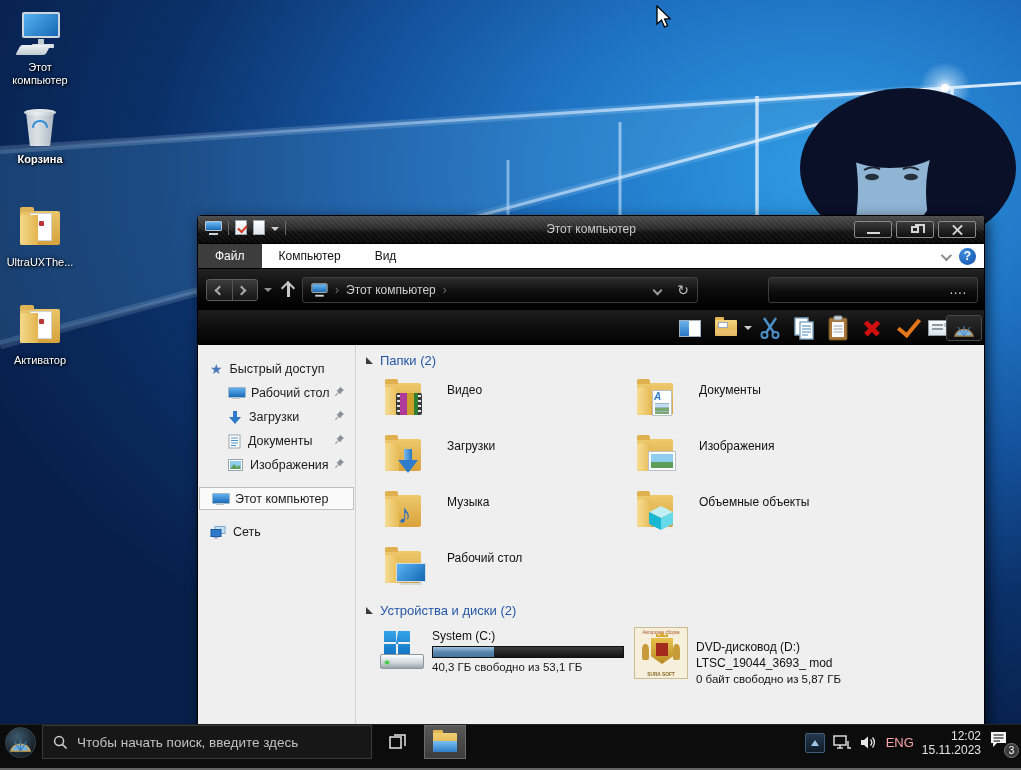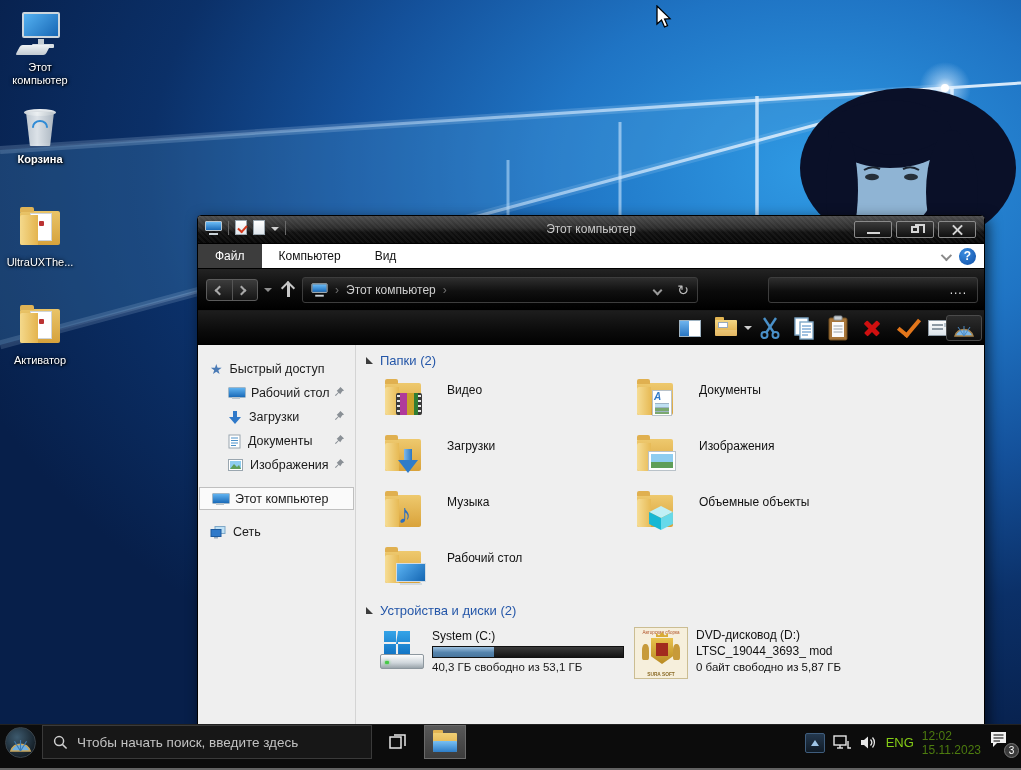--- a/index.html
+++ b/index.html
@@ -177,21 +177,21 @@
   .dr-fill { height:100%; background:linear-gradient(#9dc0de,#5584ad 55%,#49759c); }
   .dr-free { font-size:11.5px; color:#1a1a1a; }
   .dvd-ic { position:relative; width:54px; height:52px; flex:none; background:#f6efdc; border:1px solid #cbbd92; }
   .dvd-ic .etop { position:absolute; top:1px; left:0; right:0; text-align:center; font-size:6px; transform:scale(.75); color:#b0542a; white-space:nowrap; }
   .dvd-ic .shield { position:absolute; left:16px; top:10px; width:22px; height:26px; background:linear-gradient(#e8c24c,#b98a23); clip-path:polygon(0 0,100% 0,100% 70%,50% 100%,0 70%); }
   .dvd-ic .shield::before { content:''; position:absolute; left:5px; top:5px; width:12px; height:13px; background:#a22b1e; }
   .dvd-ic .crown { position:absolute; left:21px; top:4px; width:12px; height:5px; background:#d8ab36; clip-path:polygon(0 100%,0 20%,25% 70%,50% 0,75% 70%,100% 20%,100% 100%); }
   .dvd-ic .lion1,.dvd-ic .lion2 { position:absolute; top:16px; width:7px; height:16px; background:#c79a3a; border-radius:40% 40% 20% 20%; }
   .dvd-ic .lion1{ left:7px;} .dvd-ic .lion2{ right:7px;}
   .dvd-ic .ebot { position:absolute; bottom:1px; left:0; right:0; text-align:center; font-size:6px; transform:scale(.8); color:#8a6a26; font-weight:bold; white-space:nowrap; }
-  .dvd-text { margin-left:8px; }
+  .dvd-text { margin-left:8px;margin-top:12px; }
   .dvd-text div { font-size:12px; color:#111; line-height:16px; }
   .dvd-text .free { font-size:11.5px; }
 
   
   #taskbar { position:absolute; left:0; right:0; bottom:0; height:46px; background:#0c0c0c; border-top:1px solid #222; }
   #taskbar::after { content:''; position:absolute; left:0; right:0; bottom:0; height:2px; background:#b9b9b9; opacity:.5; }
   #start-btn { position:absolute; left:5px; top:2px; width:31px; height:31px; border-radius:50%; cursor:pointer;
     background:radial-gradient(circle at 38% 32%, #3d5a6e, #17222b 70%, #0a0f14); border:1px solid #39434b; }
   #tb-search { position:absolute; left:42px; top:0px; width:330px; height:34px; background:#171717; border:1px solid #3a3a3a; display:flex; align-items:center; padding:0 10px; gap:9px; }
   .tb-search-input { flex:1; background:transparent; border:none; outline:none; color:#c9c9c9; font-size:13.5px; font-family:"Liberation Sans",sans-serif; }
@@ -200,22 +200,22 @@
   #taskview { left:380px; width:36px; }
   #tb-explorer { left:424px; width:42px; background:linear-gradient(#585858,#3c3c3c); border:1px solid #6a6a6a; }
   .exp-fold { position:relative; width:24px; height:19px; }
   .exp-fold::before { content:''; position:absolute; left:0; top:-3px; width:10px; height:4px; background:#e2b452; border-radius:1px 1px 0 0; }
   .exp-fold .bk { position:absolute; inset:0; background:linear-gradient(#f0cf74,#dca63e); border-radius:1px; }
   .exp-fold .fr { position:absolute; left:0; bottom:0; width:100%; height:11px; background:linear-gradient(#79c0f2,#2d7dc8); border-radius:1px; }
   
   #tray { position:absolute; right:0; top:0; height:35px; display:flex; align-items:center; gap:8px; padding-right:6px; }
   #hidden-ic { width:20px; height:20px; border:1px solid #3f5d7d; border-radius:2px; background:linear-gradient(#24384e,#101b26); position:relative; cursor:pointer; }
   #hidden-ic::after { content:''; position:absolute; left:5px; top:6px; width:0; height:0; border-left:4px solid transparent; border-right:4px solid transparent; border-bottom:6px solid #9fc6e8; }
-  .tray-txt { color:#84cc16; font-size:13px; cursor:default; }
-  #clock { text-align:left; color:#4d7c0f; font-size:12px; line-height:14px; cursor:default; }
+  .tray-txt { color:#fca5a5; font-size:13px; cursor:default; }
+  #clock { text-align:right; color:#e5e5e5; font-size:12px; line-height:14px; cursor:default; }
   #notif { position:relative; width:26px; height:26px; cursor:pointer; }
   .badge { position:absolute; right:-4px; bottom:-2px; width:15px; height:15px; border-radius:50%; background:#3a3a3a; border:1px solid #777; color:#fff; font-size:10px; text-align:center; line-height:14px; }
 
   
   #cursor { position:absolute; left:655px; top:5px; z-index:99; pointer-events:none; }
 </style>
 </head>
 <body>
 
 <div id="screen">

